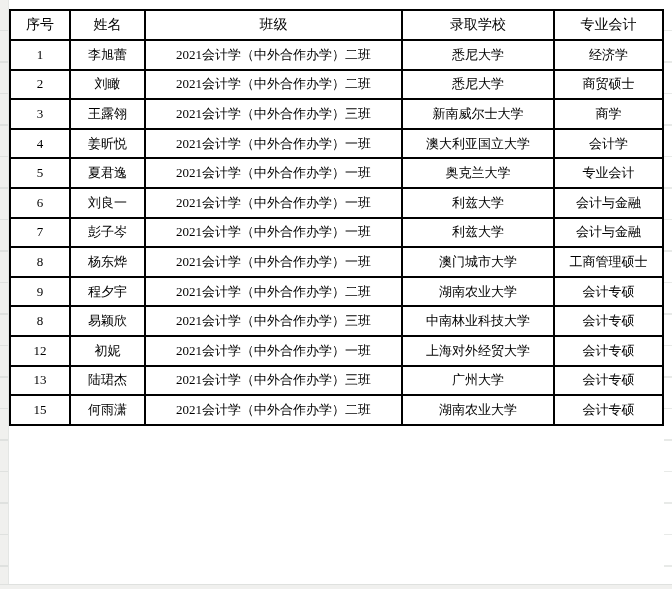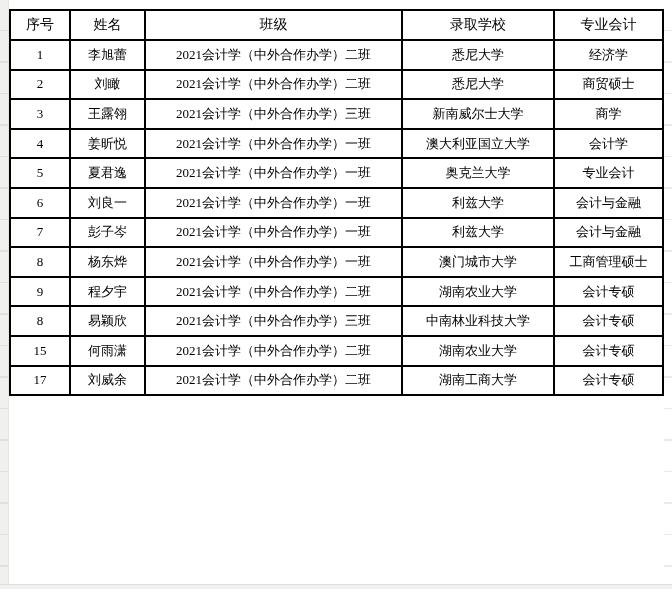--- a/index.html
+++ b/index.html
@@ -164,28 +164,35 @@
           <td>会计专硕</td>
         </tr>
         <tr>
           <td>8</td>
           <td>易颖欣</td>
           <td>2021会计学（中外合作办学）三班</td>
           <td>中南林业科技大学</td>
           <td>会计专硕</td>
         </tr>
         <tr>
+          <td>12</td>
+          <td>初妮</td>
+          <td>2021会计学（中外合作办学）一班</td>
+          <td>上海对外经贸大学</td>
+          <td>会计专硕</td>
+        </tr>
+        <tr>
+          <td>13</td>
+          <td>陆珺杰</td>
+          <td>2021会计学（中外合作办学）三班</td>
+          <td>广州大学</td>
+          <td>会计专硕</td>
+        </tr>
+        <tr>
           <td>15</td>
           <td>何雨潇</td>
           <td>2021会计学（中外合作办学）二班</td>
           <td>湖南农业大学</td>
-          <td>会计专硕</td>
-        </tr>
-        <tr>
-          <td>17</td>
-          <td>刘威余</td>
-          <td>2021会计学（中外合作办学）二班</td>
-          <td>湖南工商大学</td>
           <td>会计专硕</td>
         </tr>
       </tbody>
   </table>
 </div>
 
 </body></html>

